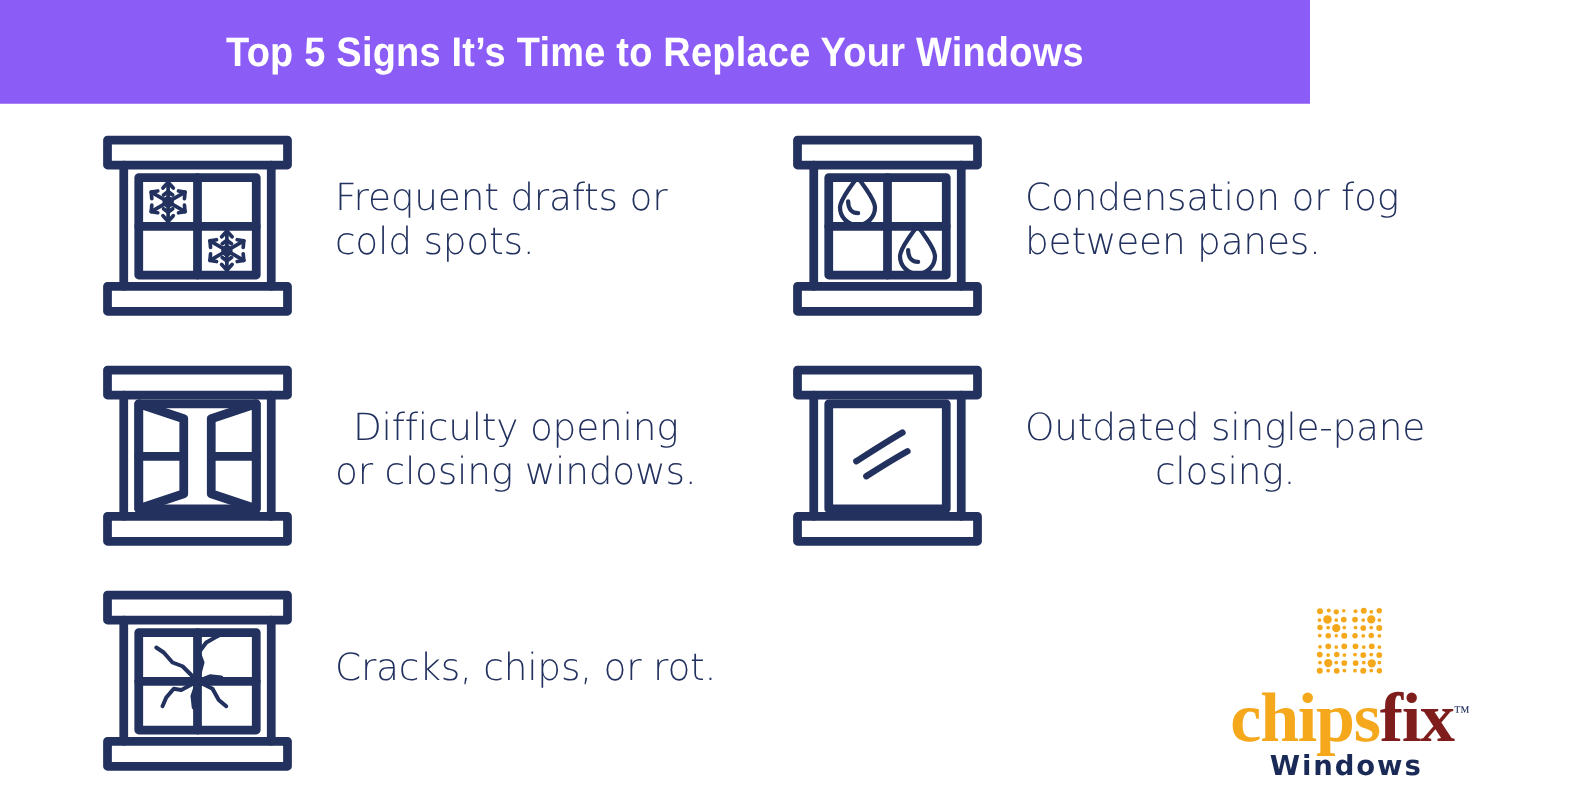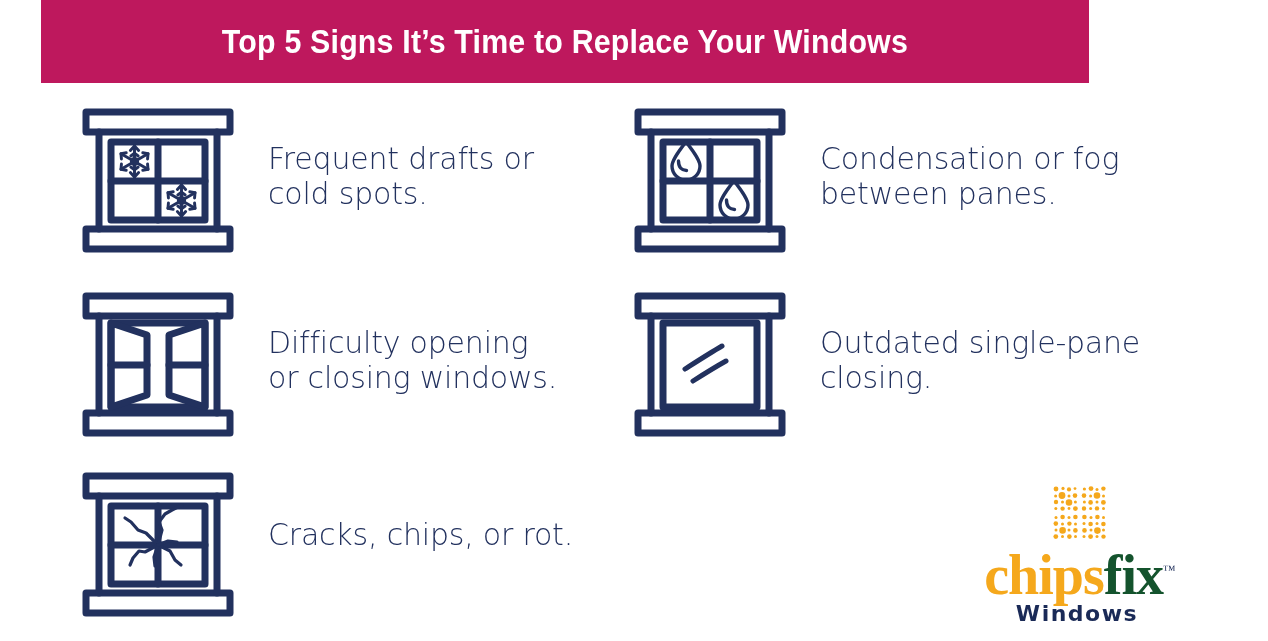--- a/index.html
+++ b/index.html
@@ -15,25 +15,24 @@
     position: relative;
   }
 
   
   .header-band {
     position: absolute;
     left: 0;
     top: 0;
     width: 1048px;
     height: 83px;
-    background: #be185d;
+    background: #8b5cf6;
     display: flex;
     align-items: center;
     justify-content: center;
-    margin-left: 41px;
   }
   .header-title {
     color: #ffffff;
     font-family: "Liberation Sans Narrow", "Liberation Sans", sans-serif;
     font-size: 33px;
     font-weight: bold;
     letter-spacing: 0.2px;
     transform: scaleX(0.92);
     white-space: nowrap;
   }
@@ -47,21 +46,21 @@
     height: 558px;
   }
   .sign-item {
     position: absolute;
     display: flex;
     align-items: flex-start;
   }
   .sign-item.col-left  { left: 82px; }
   .sign-item.col-right { left: 634px; }
   .sign-item.row-1 { top: 25px; }
-  .sign-item.row-2 { top: 209px; }
+  .sign-item.row-2 { top: 209px; text-align: center; }
   .sign-item.row-3 { top: 389px; }
 
   .icon-slot {
     width: 152px;
     height: 145px;
     flex: none;
   }
   .icon-slot svg { display: block; }
 
   .sign-text {
@@ -97,21 +96,21 @@
     margin-top: 6px;
     font-family: "Liberation Serif", serif;
     font-size: 56px;
     line-height: 1;
     font-weight: bold;
     letter-spacing: -1px;
     white-space: nowrap;
     display: block;
   }
   .logo-home { color: #f5a81c; }
-  .logo-fix  { color: #14532d; }
+  .logo-fix  { color: #7f1d1d; }
   .logo-tm {
     color: #1a2a57;
     font-size: 13px;
     vertical-align: super;
     font-weight: normal;
     letter-spacing: 0;
   }
   .logo-sub {
     display: block;
     margin-top: -2px;

